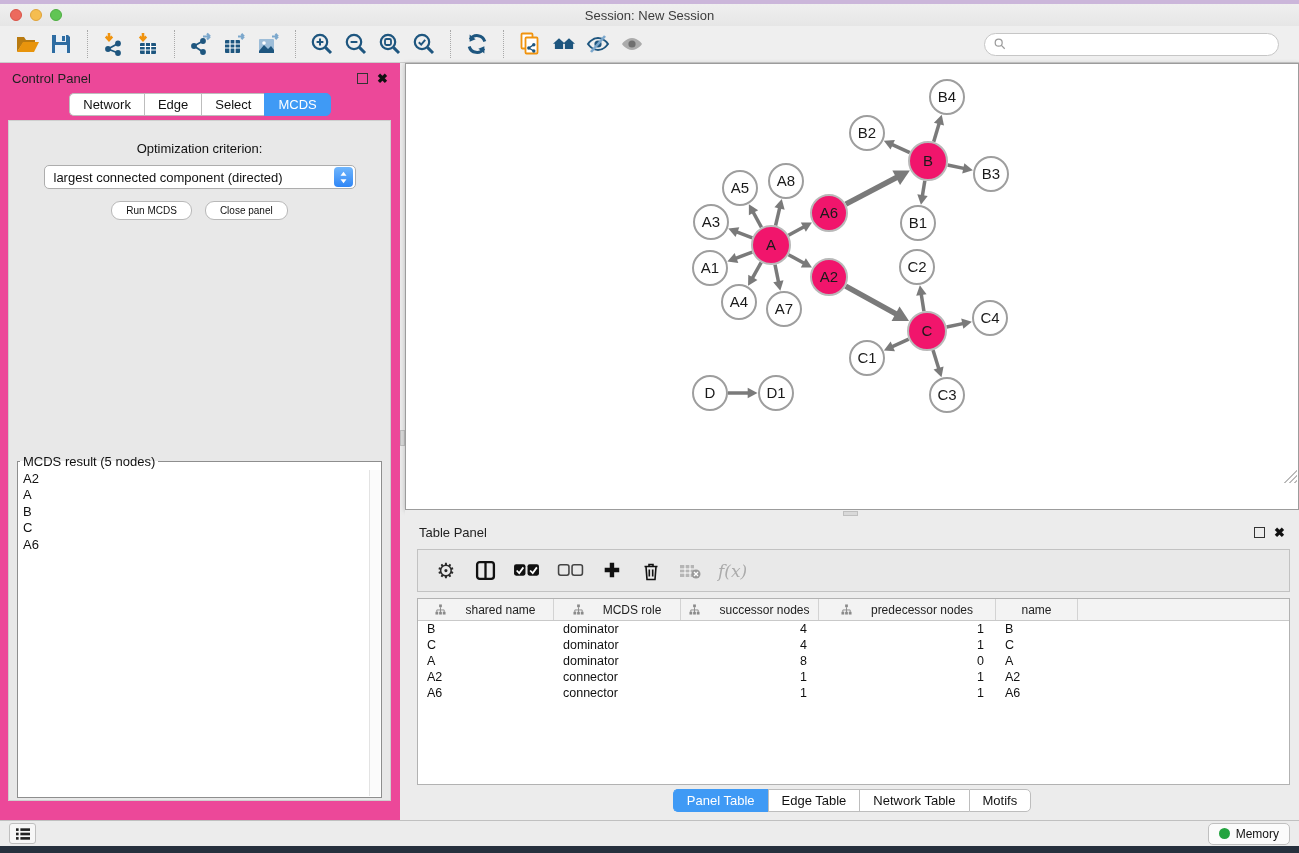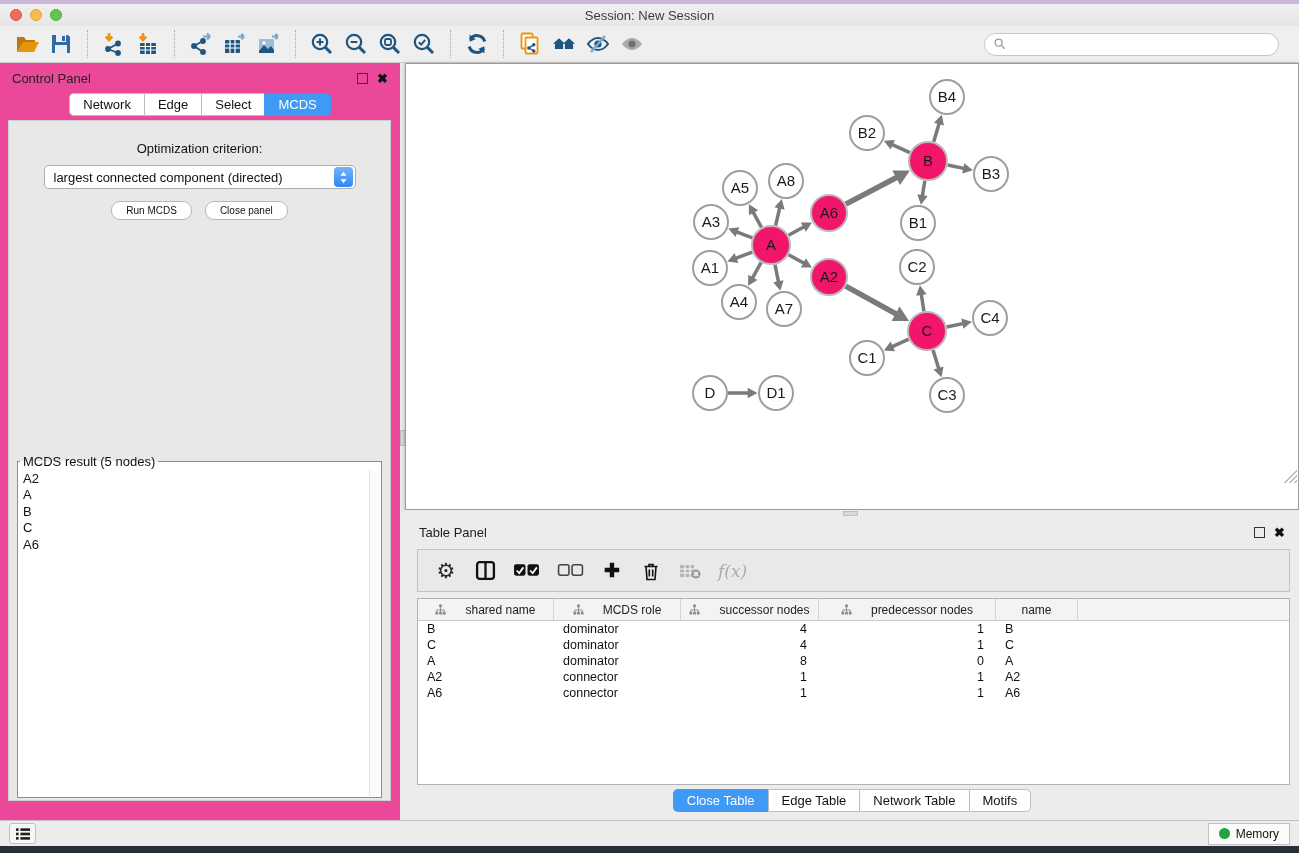--- a/index.html
+++ b/index.html
@@ -104,21 +104,21 @@
   .tc { font-size:12.5px; color:#111; white-space:nowrap; }
   .tc.c0,.tc.c1,.tc.c4 { padding-left:9px; text-align:left; }
   .tc.c2,.tc.c3 { text-align:right; padding-right:12px; }
   .tp-tabs { position:absolute; left:0; right:0; top:272px; display:flex; justify-content:center; }
 
   
   .statusbar { position:absolute; left:0; top:820px; width:1299px; height:26px; background:#ECECEC;
     border-top:1px solid #C0C0C0; display:flex; align-items:center; padding:0 9px; }
   .list-btn { width:27px; height:21px; background:#F7F7F7; border:1px solid #BFBFBF; border-radius:3px;
     display:flex; align-items:center; justify-content:center; }
-  .mem-btn { margin-left:auto; height:22px; background:#FBFBFB; border:1px solid #C0C0C0; border-radius:0;
+  .mem-btn { margin-left:auto; height:22px; background:#FBFBFB; border:1px solid #C0C0C0; border-radius:5px;
     display:flex; align-items:center; gap:6px; padding:0 10px; font-size:12px; color:#111; }
   .mem-dot { width:11px; height:11px; border-radius:50%; background:#23A33F; }
 </style>
 </head>
 <body>
 
 <div class="top-strip"></div>
 
 <div class="titlebar">
   <div class="lights">
@@ -571,21 +571,21 @@
         <span class="tc c0">A6</span>
         <span class="tc c1">connector</span>
         <span class="tc c2">1</span>
         <span class="tc c3">1</span>
         <span class="tc c4">A6</span>
       </div>
       </div>
   </div>
   <div class="tp-tabs">
     <div class="seg-tabs">
-      <div class="seg active">Close Table</div>
+      <div class="seg active">Panel Table</div>
       <div class="seg">Edge Table</div>
       <div class="seg">Network Table</div>
       <div class="seg">Motifs</div>
     </div>
   </div>
 </div>
 
 <div class="statusbar">
   <div class="list-btn">
     <svg viewBox="0 0 18 16" width="16" height="14">

